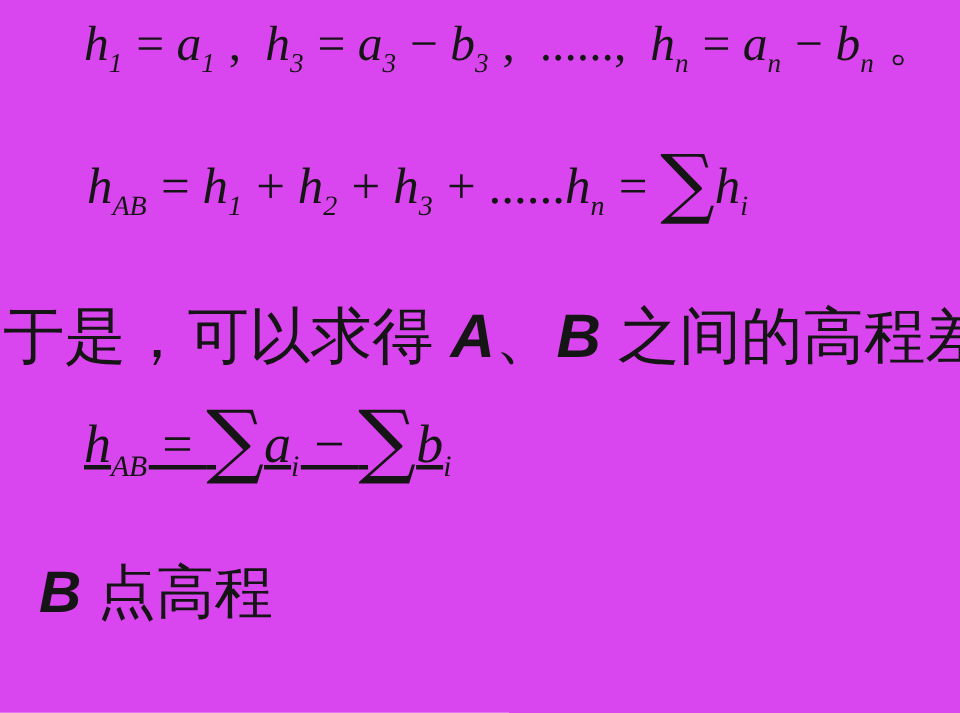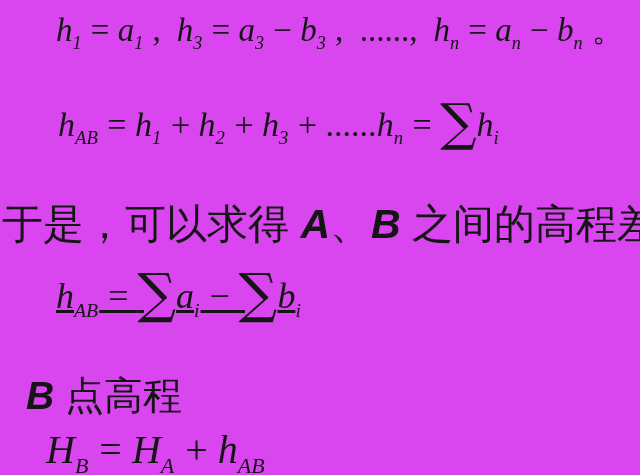--- a/index.html
+++ b/index.html
@@ -46,14 +46,13 @@
 </style>
 </head>
 <body>
 
 <div class="canvas" style="background: #d946ef; color: rgb(21, 21, 21);">
     <div class="line" style="left: 56px; top: 12px; font-size: 33px;"><span class="sv">h</span><span class="ss">1</span><span class="so"> = </span><span class="sv">a</span><span class="ss">1</span><span class="so"> ,</span><span class="sg" style="width: 16px;"></span><span class="sv">h</span><span class="ss">3</span><span class="so"> = </span><span class="sv">a</span><span class="ss">3</span><span class="so"> − </span><span class="sv">b</span><span class="ss">3</span><span class="so"> ,  ......,</span><span class="sg" style="width: 16px;"></span><span class="sv">h</span><span class="ss">n</span><span class="so"> = </span><span class="sv">a</span><span class="ss">n</span><span class="so"> − </span><span class="sv">b</span><span class="ss">n</span><span class="so"> 。</span></div>
     <div class="line" style="left: 58px; top: 106px; font-size: 34px;"><span class="sv">h</span><span class="ss">AB</span><span class="so"> = </span><span class="sv">h</span><span class="ss">1</span><span class="so"> + </span><span class="sv">h</span><span class="ss">2</span><span class="so"> + </span><span class="sv">h</span><span class="ss">3</span><span class="so"> + ......</span><span class="sv">h</span><span class="ss">n</span><span class="so"> = </span><span class="ssum">∑</span><span class="sv">h</span><span class="ss">i</span></div>
     <div class="line" style="left: 2px; top: 202px; font-size: 41px;"><span class="sc">于是，可以求得 </span><span class="scb">A</span><span class="sc">、</span><span class="scb">B</span><span class="sc"> 之间的高程差</span></div>
     <div class="line" style="left: 56px; top: 276px; font-size: 36px; text-decoration: underline;"><span class="sv">h</span><span class="ss">AB</span><span class="so"> = </span><span class="ssum">∑</span><span class="sv">a</span><span class="ss">i</span><span class="so"> − </span><span class="ssum">∑</span><span class="sv">b</span><span class="ss">i</span></div>
     <div class="line" style="left: 12px; top: 374px; font-size: 39px; margin-left: 14px;"><span class="scb">B</span><span class="sc"> 点高程</span></div>
-    <div class="line" style="left: 46px; top: 428px; font-size: 40px;"><span class="sv">H</span><span class="ss">B</span><span class="so"> = </span><span class="sv">H</span><span class="ss">A</span><span class="so"> + </span><span class="sv">h</span><span class="ss">AB</span></div>
   </div>
 
 </body></html>

